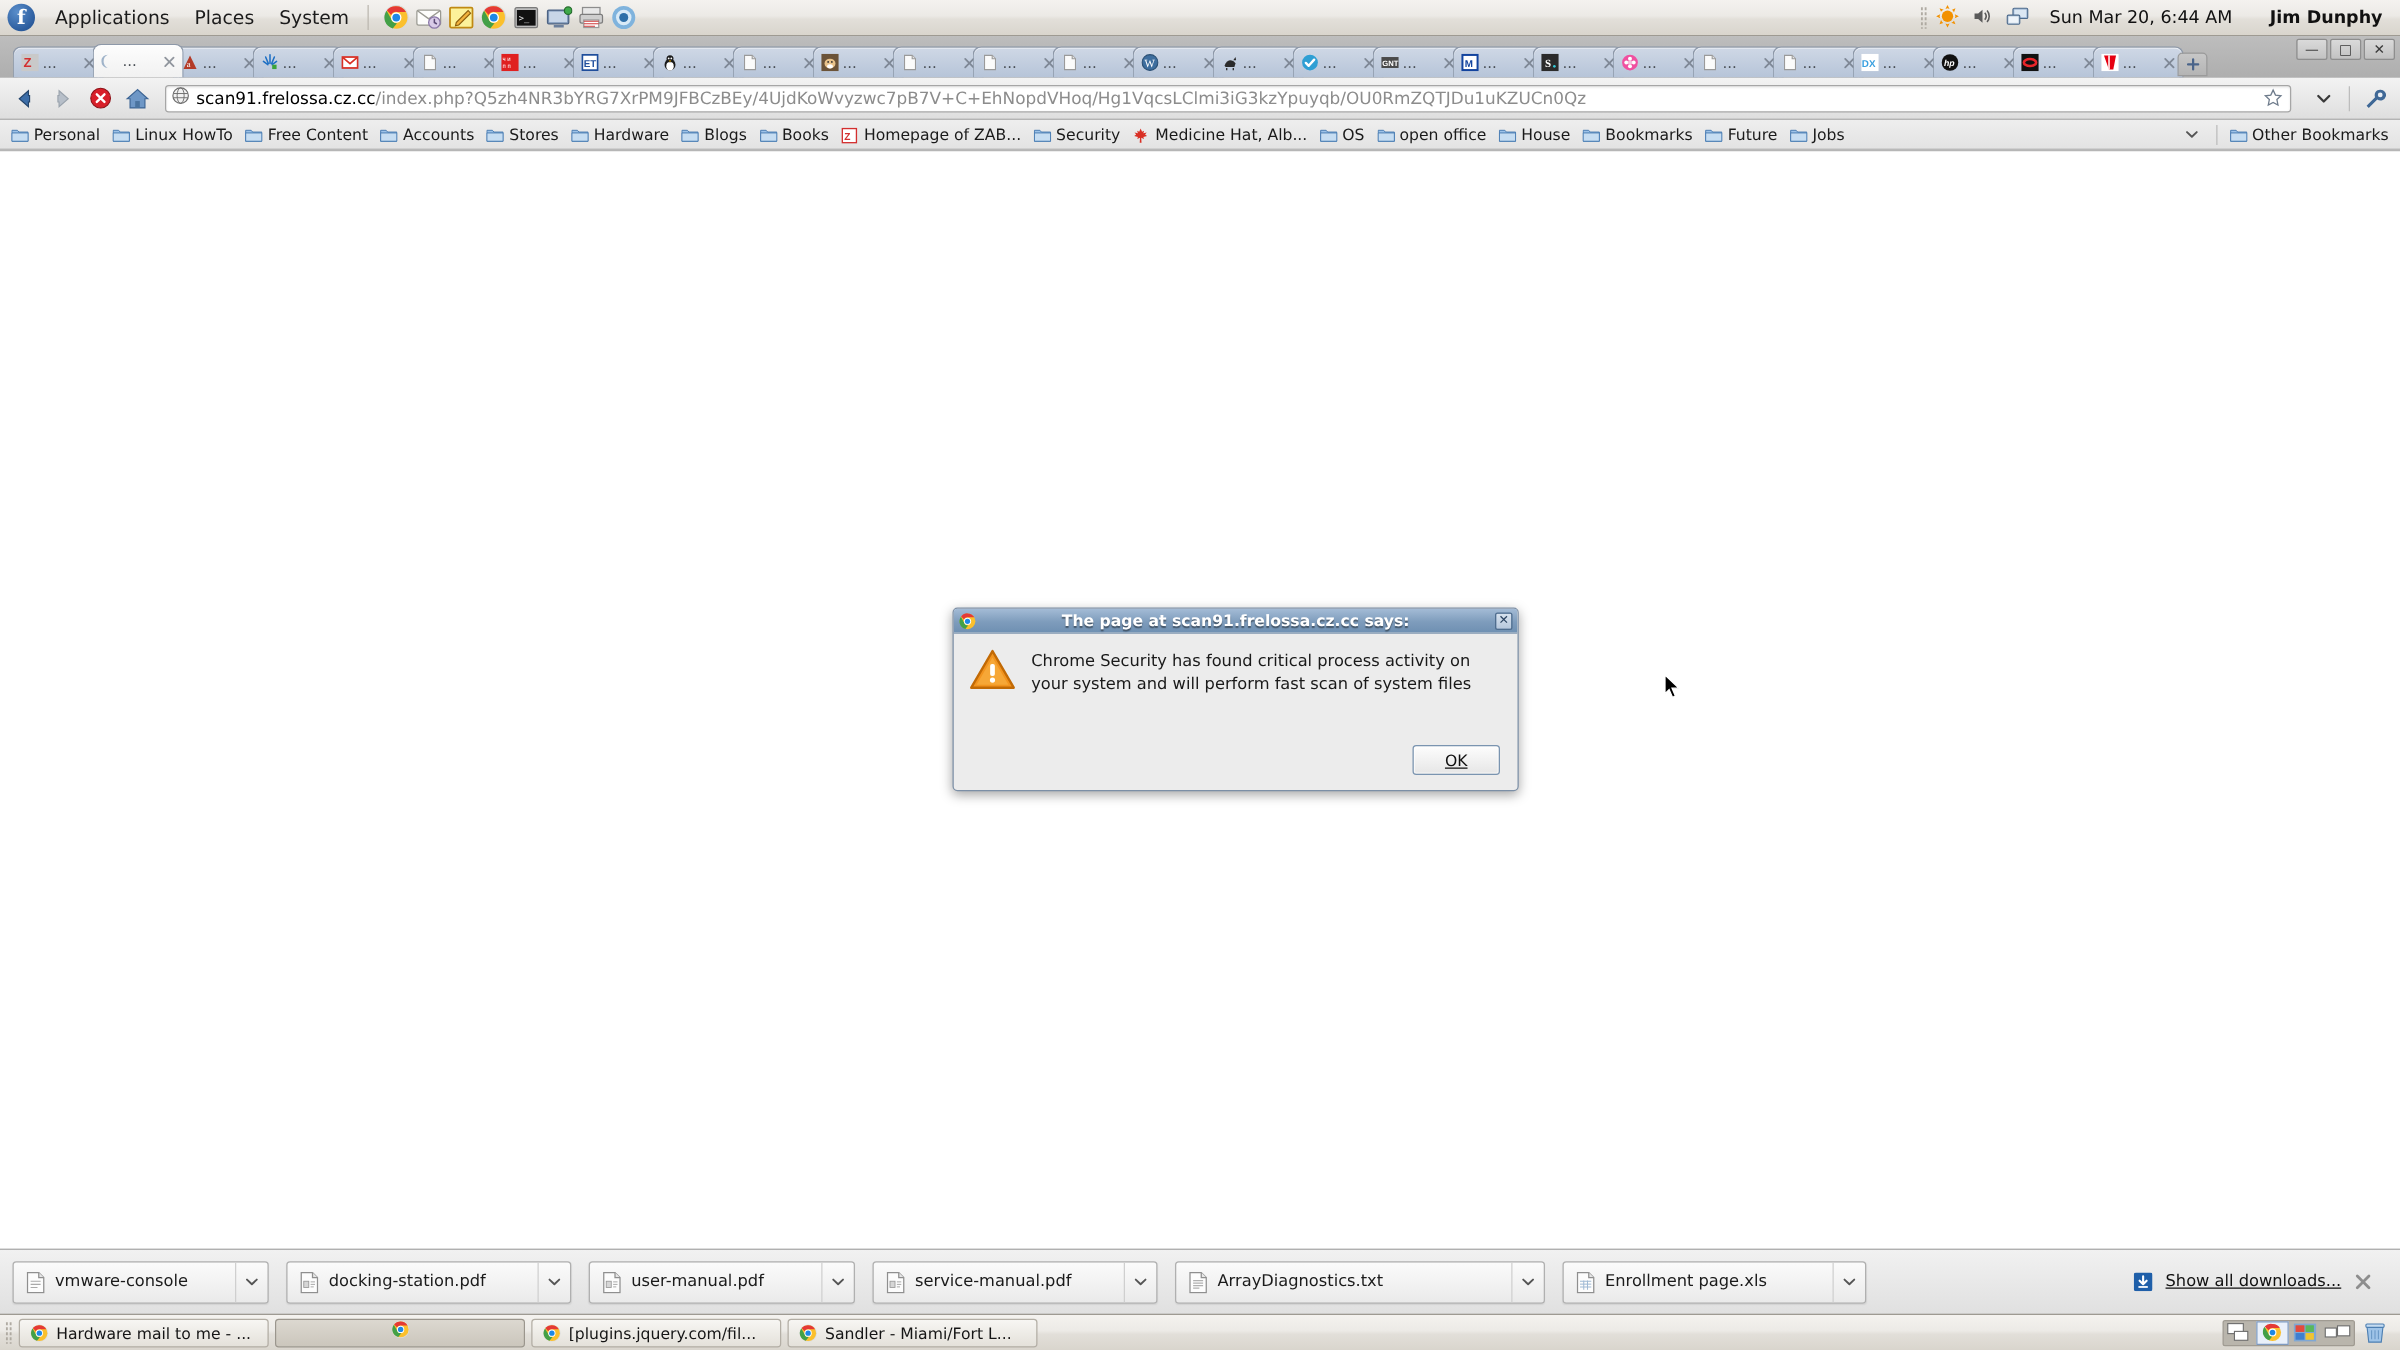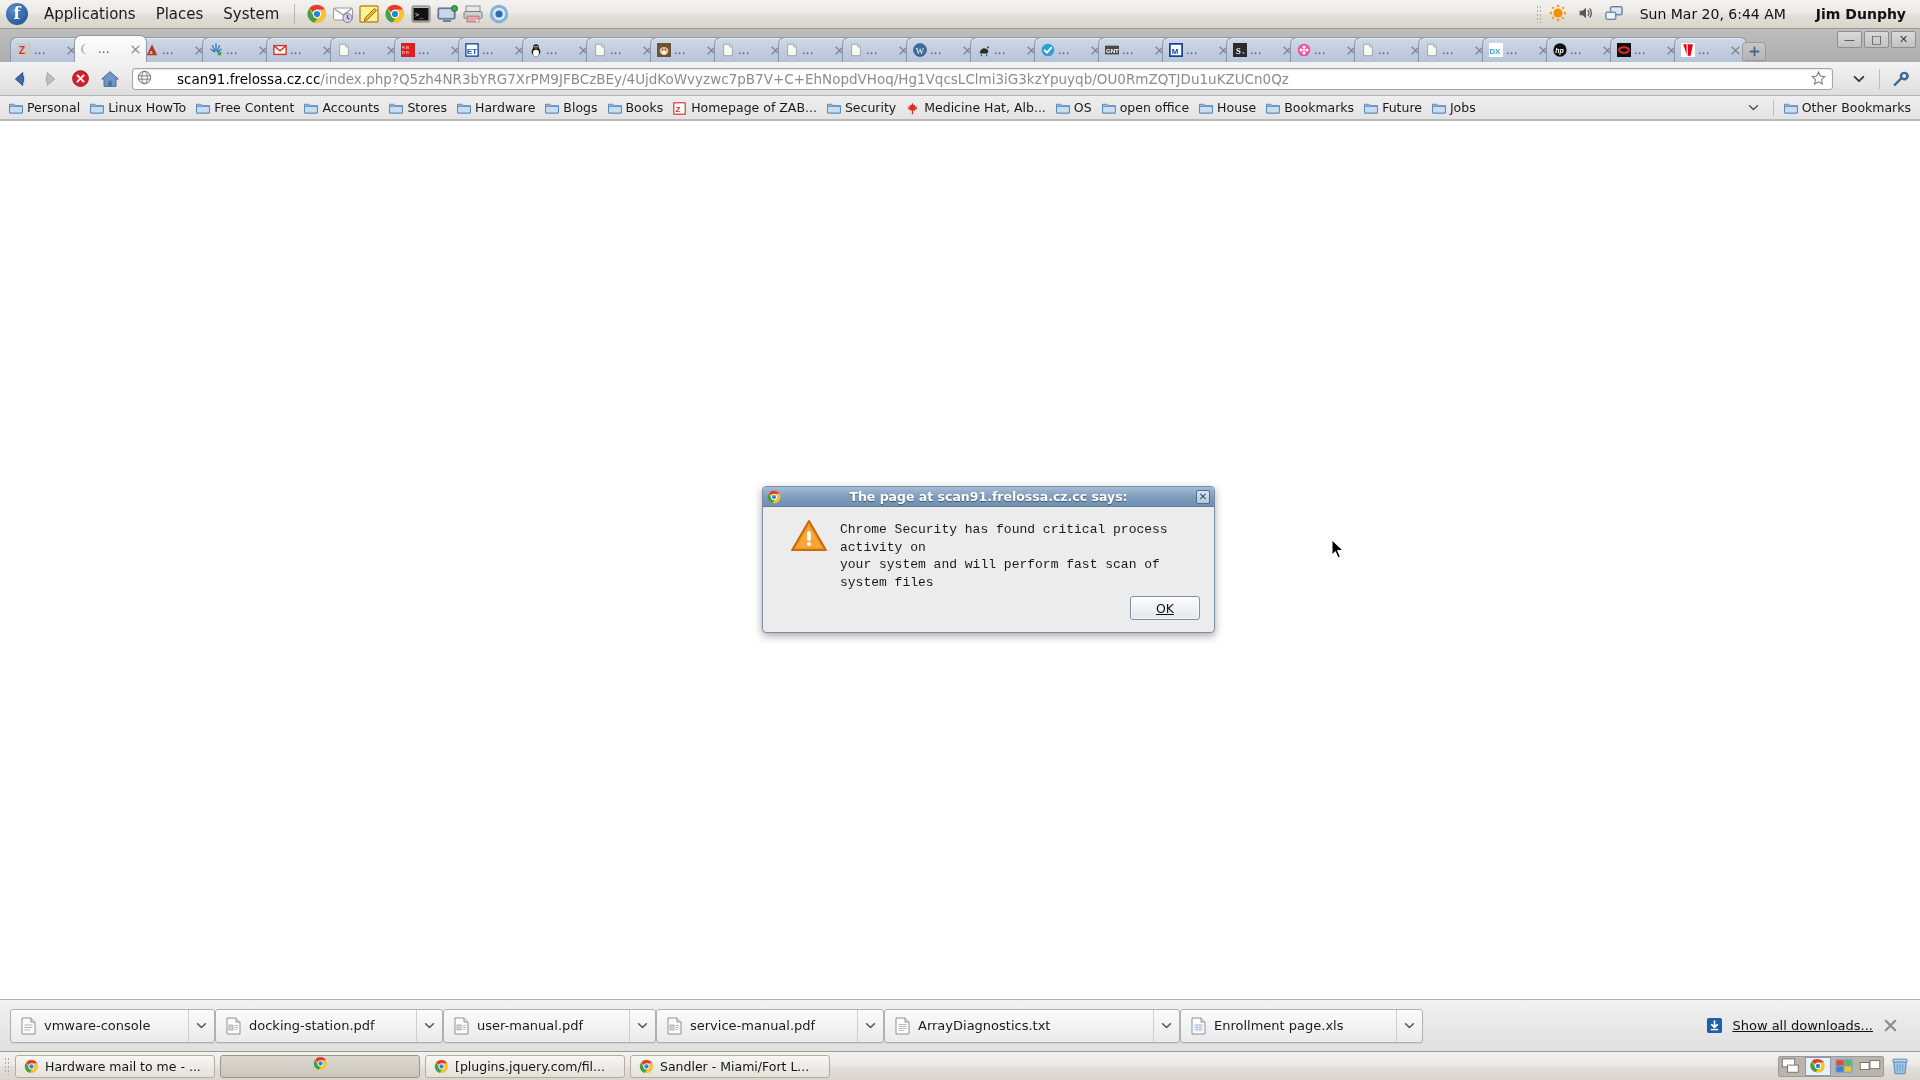--- a/index.html
+++ b/index.html
@@ -84,21 +84,21 @@
     border-bottom:1px solid #b4b4b4;
     display:flex;align-items:center;padding:0 8px;gap:6px;
   }
   .navbtn{width:24px;height:24px;display:flex;align-items:center;justify-content:center;}
   #omnibox{
     flex:1;height:22px;background:#fff;border:1px solid #a6a6a6;border-radius:3px;
     display:flex;align-items:center;padding:0 4px;gap:5px;margin:0 4px;
     box-shadow:inset 0 1px 2px rgba(0,0,0,.10);
   }
   #omnibox .urltext{font-size:13.5px;white-space:nowrap;overflow:hidden;color:#8c8c8c;}
-  #omnibox .urltext b{color:#000;font-weight:normal;margin-left:20px;}
+  #omnibox .urltext b{color:#000;font-weight:normal;}
   .starbtn{width:18px;height:18px;margin-left:auto;flex:0 0 18px;}
   .tb-right{display:flex;align-items:center;gap:8px;padding-left:4px;}
 
   
   #bookmarks{
     height:24px;width:1920px;
     background:linear-gradient(to bottom,#eeeeee,#e3e3e3);
     border-bottom:1px solid #b9b9b9;
     display:flex;align-items:center;padding:0 4px;font-size:12.5px;color:#1a1a1a;
     white-space:nowrap;overflow:hidden;
@@ -133,38 +133,38 @@
   #dialog .titlebar .t-txt{
     flex:1;text-align:center;font-size:12.5px;font-weight:bold;color:#fff;
     text-shadow:0 1px 1px rgba(0,0,0,.45);white-space:nowrap;
   }
   #dialog .titlebar .t-x{
     width:14px;height:14px;flex:0 0 14px;border:1px solid #4f6d8e;border-radius:2px;
     background:linear-gradient(to bottom,#d7e2ee,#b7c8dc);
     display:flex;align-items:center;justify-content:center;font-size:10px;color:#2c4461;
     line-height:1;
   }
-  #dialog .body{flex:1;padding:12px 14px 0 27px;display:flex;gap:12px;font-family:Liberation Mono, monospace;}
+  #dialog .body{flex:1;padding:12px 14px 0 12px;display:flex;gap:12px;}
   #dialog .msg{font-size:13px;color:#1a1a1a;line-height:1.35;padding-top:2px;}
   #dialog .btnrow{padding:0 14px 12px;display:flex;justify-content:flex-end;}
   #ok-button{
     min-width:70px;height:24px;padding:0 16px;
     border:1px solid #7a94b0;border-radius:3px;
     background:linear-gradient(to bottom,#fdfdfd,#e6e6e6);
     font-size:12.5px;color:#111;display:flex;align-items:center;justify-content:center;
     box-shadow:0 0 0 1px rgba(255,255,255,.6) inset;
   }
   #ok-button u{text-decoration:underline;}
 
   
   #downloads{
     position:absolute;left:0;top:970px;width:1920px;height:52px;
     background:linear-gradient(to bottom,#f1f1f1,#e0e0e0);
     border-top:1px solid #b0b0b0;
-    display:flex;align-items:center;padding:0 10px;
+    display:flex;align-items:center;padding:0 10px;gap:14px;
   }
   .dl-item{
     height:34px;border:1px solid #b0b0b0;border-radius:3px;
     background:linear-gradient(to bottom,#fbfbfb,#eaeaea);
     display:flex;align-items:center;gap:8px;padding:0 0 0 10px;
     box-shadow:0 1px 1px rgba(0,0,0,.07);
   }
   .dl-item .dl-ico{width:15px;height:18px;flex:0 0 15px;}
   .dl-item .dl-name{font-size:13px;color:#1b1b1b;white-space:nowrap;}
   .dl-item .dl-menu{

